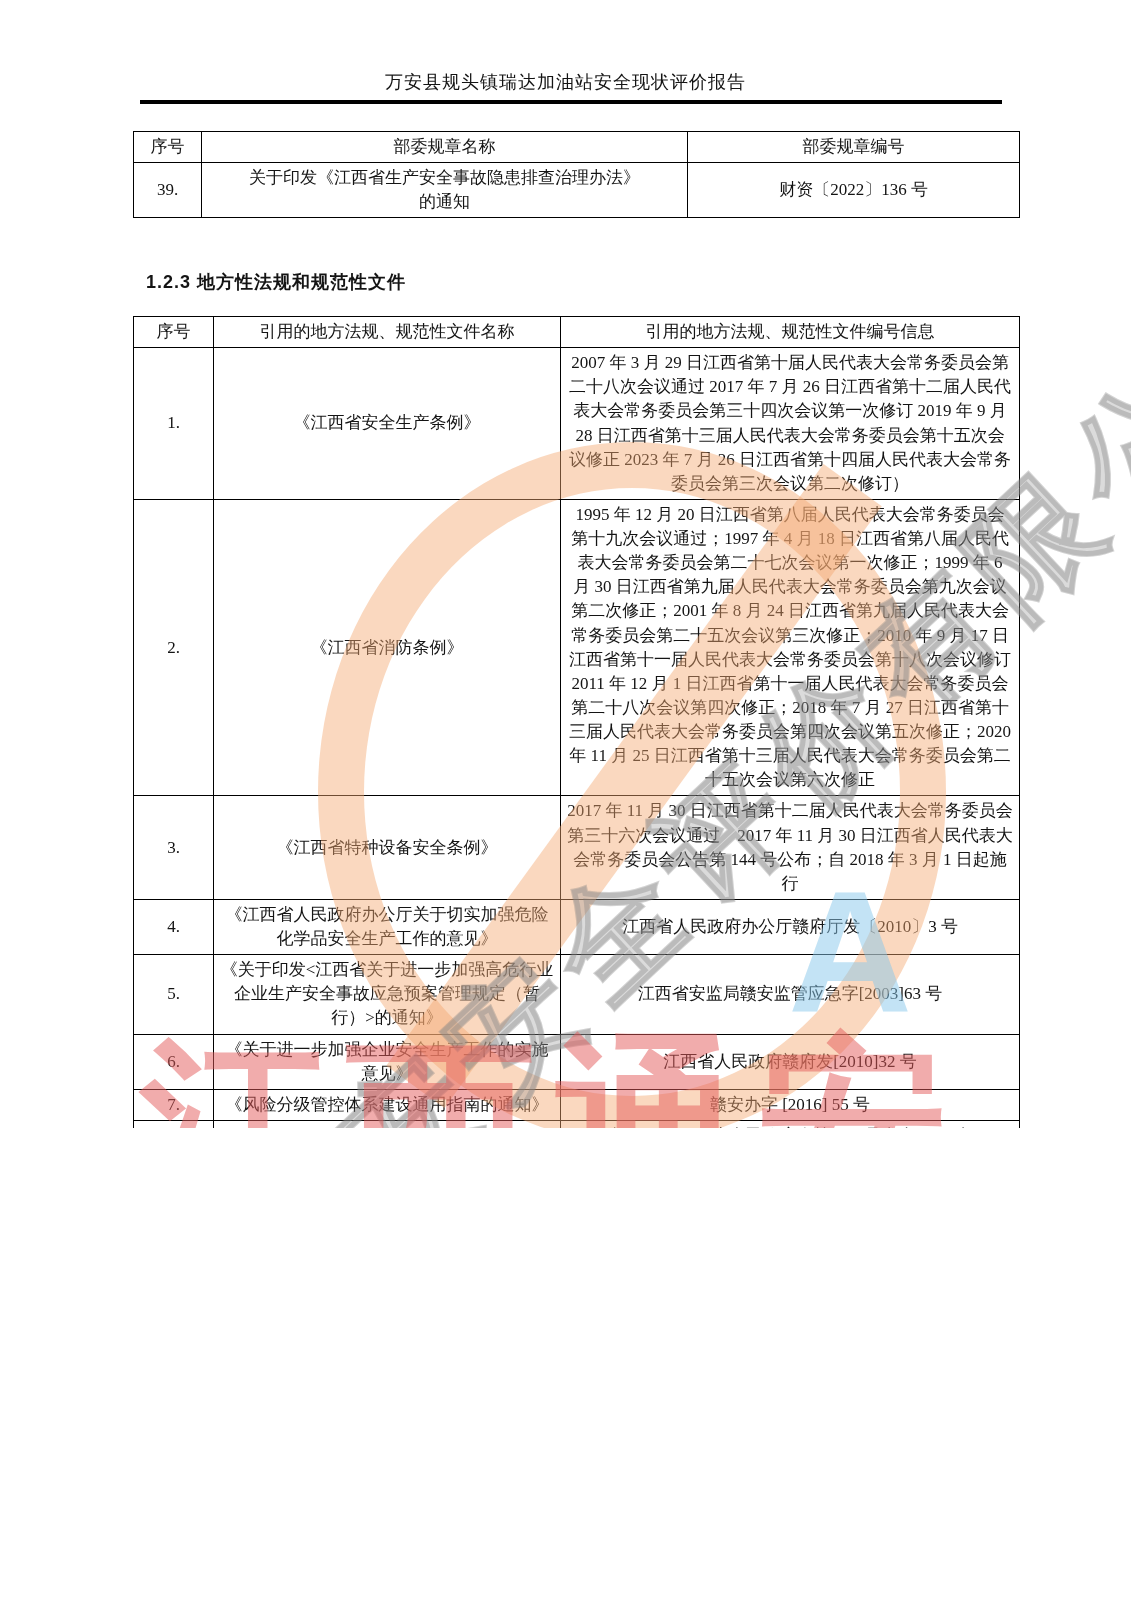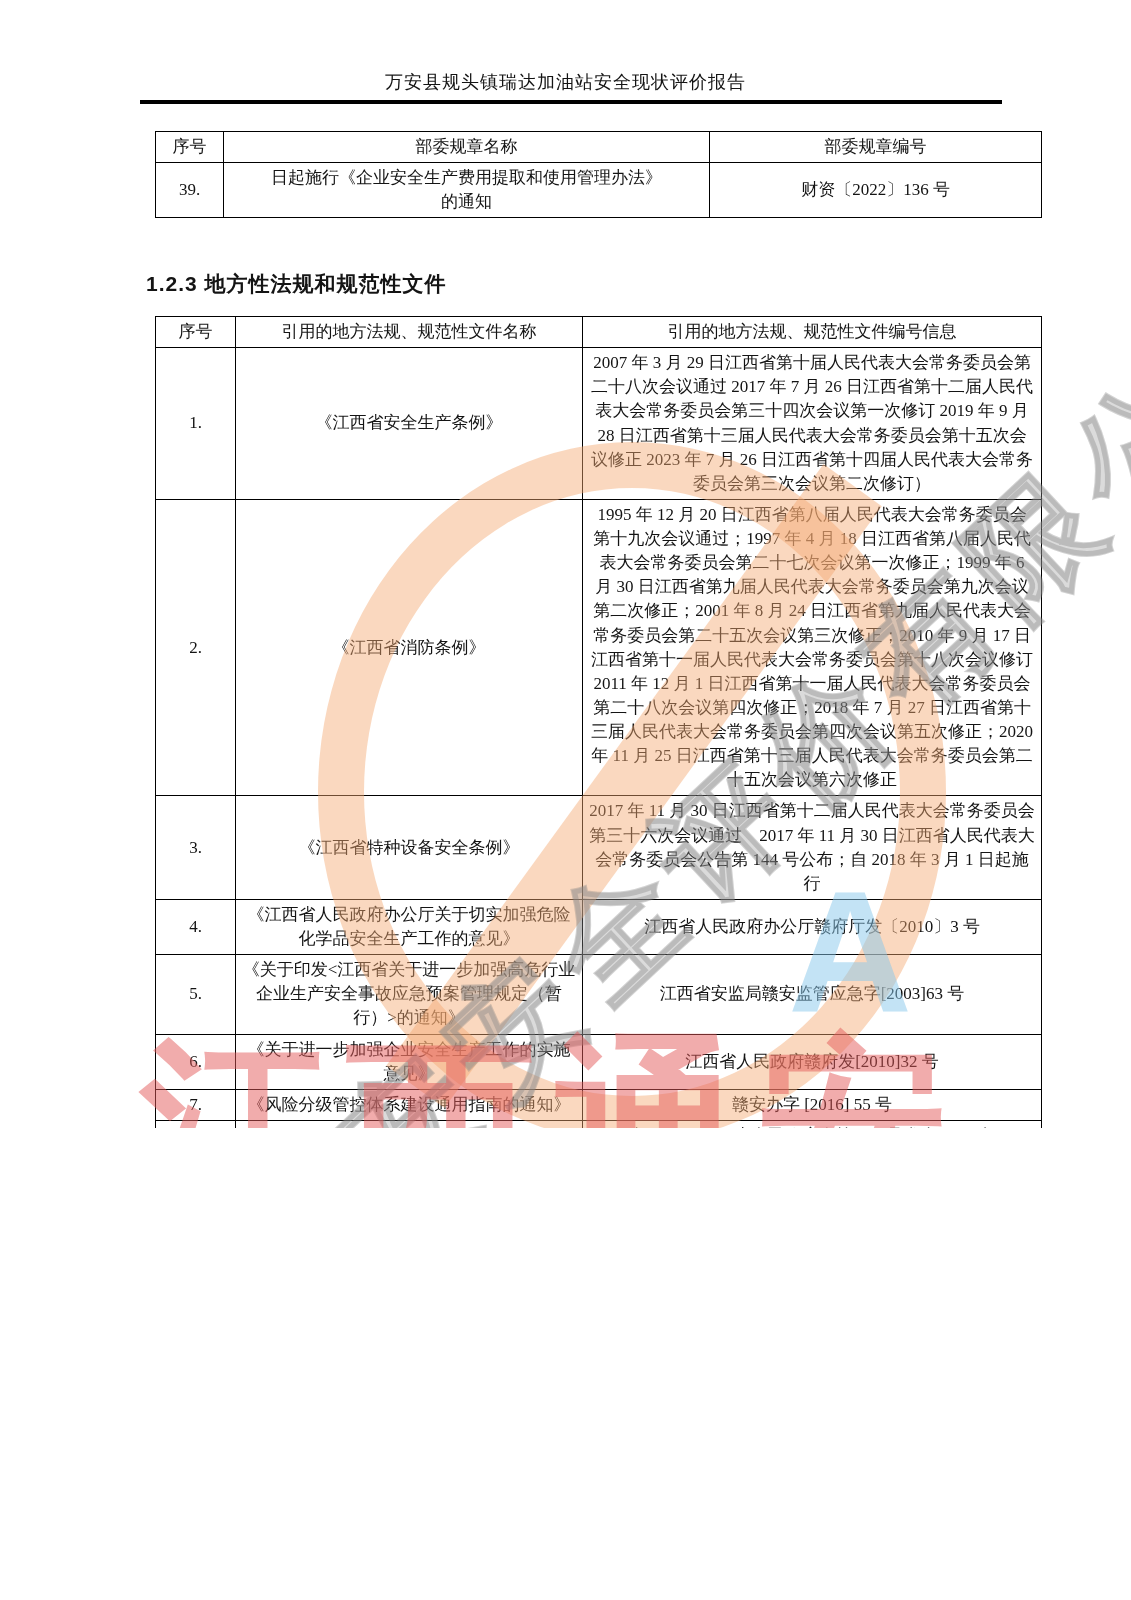--- a/index.html
+++ b/index.html
@@ -17,38 +17,38 @@
     position:absolute;top:70px;left:0;width:100%;
     text-align:center;font-size:18px;letter-spacing:1px;
   }
   .rule{
     position:absolute;left:140px;width:862px;height:4px;background:#000;
   }
   .rule-top{top:100px;}
   .rule-bottom{top:1491px;}
   
   table{border-collapse:collapse;table-layout:fixed;background:transparent;}
-  .doc-table{position:absolute;left:133px;width:886px;z-index:1;margin-left:22px;}
+  .doc-table{position:absolute;left:133px;width:886px;z-index:1;}
   .t1{top:131px;}
   .t2{top:316px;}
   .doc-table th,.doc-table td{
     border:1.6px solid #000;
     font-size:17px;line-height:1.42;
     text-align:center;vertical-align:middle;
     padding:3px 6px;
     white-space:pre-line;
     font-weight:normal;
     word-break:break-all;
   }
   .doc-table th{font-size:17px;}
   
   .section-heading{
     position:absolute;left:146px;top:270px;
     font-family:"Liberation Sans","DejaVu Sans",sans-serif;
-    font-weight:bold;font-size:21px;letter-spacing:1px;
+    font-weight:bold;font-size:18px;letter-spacing:1px;
     z-index:1;
   }
   
   .page-number{
     position:absolute;top:1458px;left:0;width:100%;
     text-align:center;font-size:16px;
   }
   .footer-left{
     position:absolute;top:1502px;left:180px;font-size:17px;
   }
@@ -109,21 +109,21 @@
     <thead>
       <tr>
         <th>序号</th>
         <th>部委规章名称</th>
         <th>部委规章编号</th>
       </tr>
     </thead>
     <tbody>
         <tr>
           <td>39.</td>
-          <td>日起施行《企业安全生产费用提取和使用管理办法》
+          <td>关于印发《江西省生产安全事故隐患排查治理办法》
 的通知</td>
           <td>财资〔2022〕136 号</td>
         </tr>
       </tbody>
   </table>
 
   <div class="section-heading">1.2.3 地方性法规和规范性文件</div>
 
   <table class="doc-table t2">
     <colgroup>

